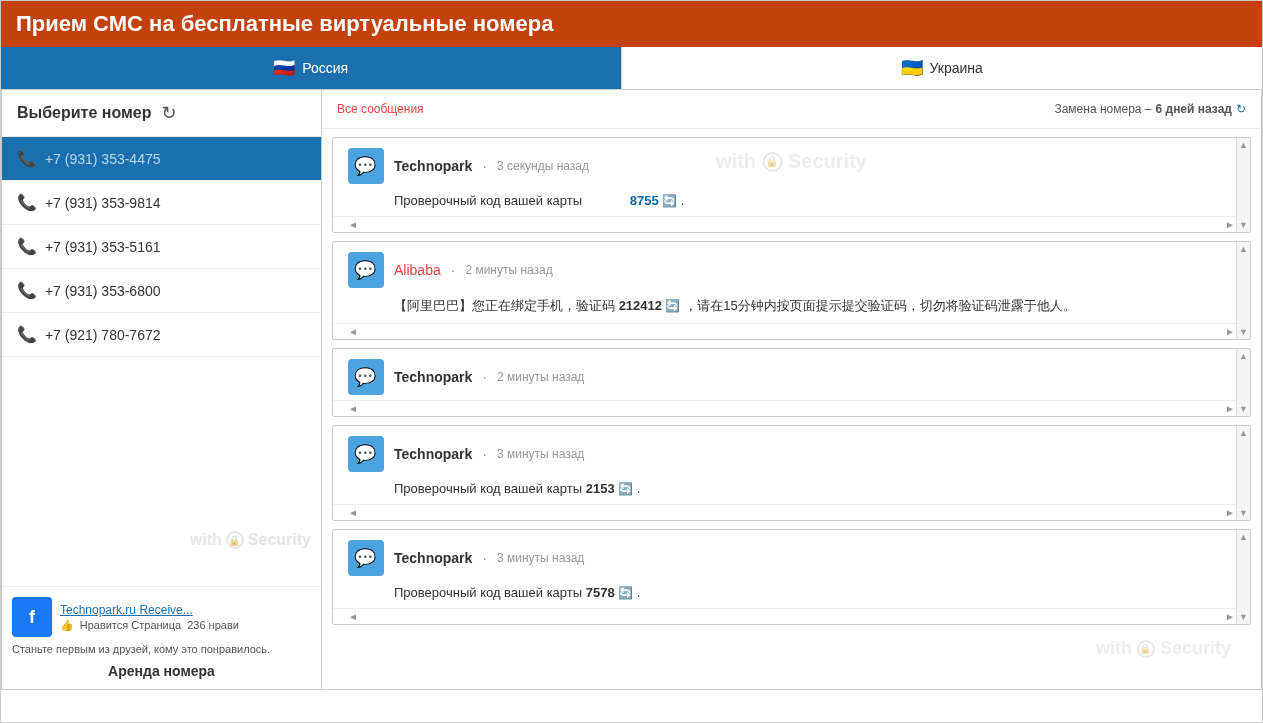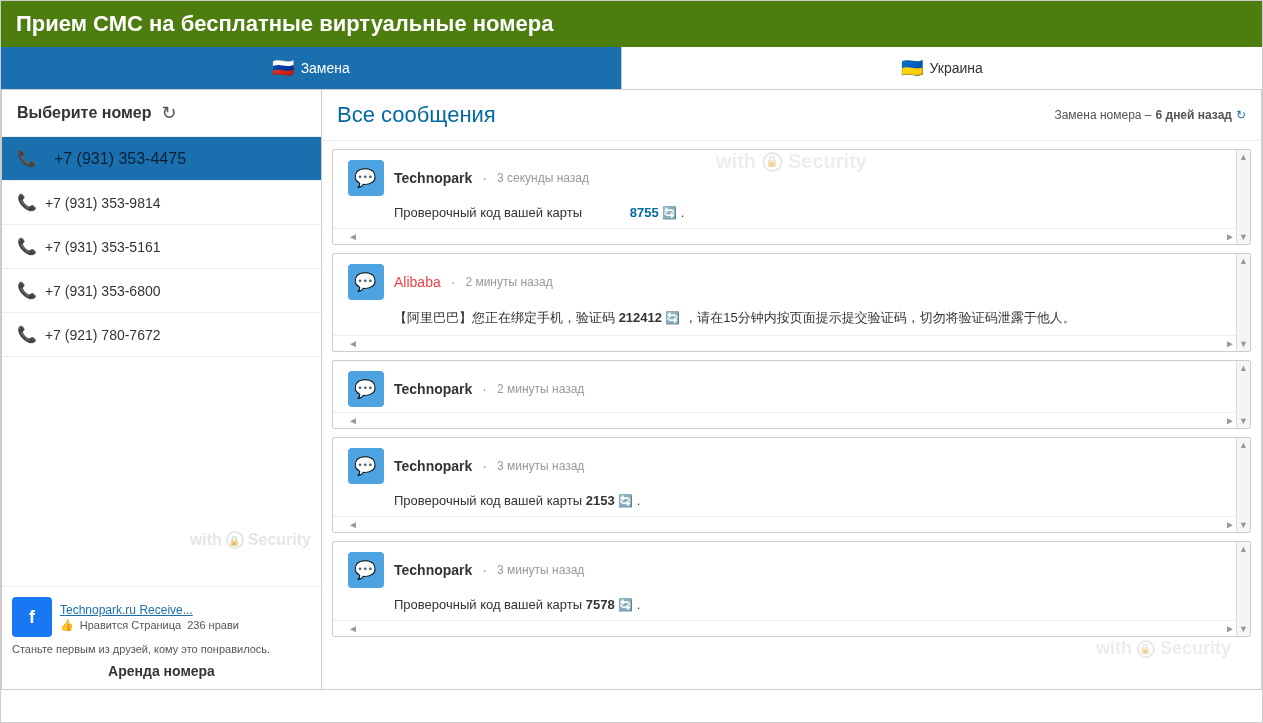--- a/index.html
+++ b/index.html
@@ -9,48 +9,48 @@
       color: #333;
       font-size: 14px;
       width: 1263px;
       min-height: 723px;
       border: 1px solid #ccc;
     }
   </style>
 </head>
 <body>
 
-<div style="background:#4d7c0f; padding: 10px 15px;">
+<div style="background:#c2410c; padding: 10px 15px;">
   <span style="color:#fff; font-size:22px; font-weight:bold;">Прием СМС на бесплатные виртуальные номера</span>
 </div>
 
 <div style="display:flex; border-bottom:1px solid #ccc;">
   <div style="flex:1; background:#1a6faf; color:#fff; padding:10px; text-align:center; display:flex; align-items:center; justify-content:center; gap:6px; cursor:pointer; max-width:620px;">
     <span style="font-size:18px;">🇷🇺</span>
-    <span>Замена</span>
+    <span>Россия</span>
   </div>
   <div style="flex:1; background:#fff; color:#333; padding:10px; text-align:center; display:flex; align-items:center; justify-content:center; gap:6px; cursor:pointer; border-left:1px solid #ccc;">
     <span style="font-size:18px;">🇺🇦</span>
     <span>Украина</span>
   </div>
 </div>
 
 <div style="display:flex; border:1px solid #ccc; border-top:none; min-height:600px;">
 
   <div style="width:320px; border-right:1px solid #ccc; flex-shrink:0; position:relative; display:flex; flex-direction:column;">
 
     <div style="display:flex; align-items:center; gap:10px; padding:12px 15px; border-bottom:1px solid #eee;">
       <span style="font-size:16px; font-weight:bold;">Выберите номер</span>
       <span style="color:#555; cursor:pointer; font-size:18px;">↻</span>
     </div>
 
     <ul style="list-style:none; flex:1;">
       <li style="display:flex; align-items:center; gap:8px; padding:12px 15px; border-bottom:1px solid #eee; cursor:pointer; background:#1a6faf; color:#fff;">
         <span style="font-size:16px; color:#fff;">📞</span>
-        <span style="color:#000000; font-size:16px; opacity:0.7;margin-left:9px;">+7 (931) 353-4475</span>
+        <span style="color:#ffffff; font-size:14px; opacity:0.7;">+7 (931) 353-4475</span>
       </li>
       <li style="display:flex; align-items:center; gap:8px; padding:12px 15px; border-bottom:1px solid #eee; cursor:pointer;">
         <span style="font-size:16px; color:#1a6faf;">📞</span>
         <span>+7 (931) 353-9814</span>
       </li>
       <li style="display:flex; align-items:center; gap:8px; padding:12px 15px; border-bottom:1px solid #eee; cursor:pointer;">
         <span style="font-size:16px; color:#1a6faf;">📞</span>
         <span>+7 (931) 353-5161</span>
       </li>
       <li style="display:flex; align-items:center; gap:8px; padding:12px 15px; border-bottom:1px solid #eee; cursor:pointer;">
@@ -82,21 +82,21 @@
         </div>
       </div>
       <div style="font-size:11px; color:#555; margin-top:4px;">Станьте первым из друзей, кому это понравилось.</div>
       <div style="font-weight:bold; font-size:14px; cursor:pointer; padding-top:8px; color:#333;text-align:center;">Аренда номера</div>
     </div>
   </div>
 
   <div style="flex:1; position:relative; overflow:hidden;">
 
     <div style="display:flex; align-items:center; justify-content:space-between; padding:12px 15px; border-bottom:1px solid #eee;">
-      <span style="font-size:22px; color:#0369a1;">Все сообщения</span>
+      <span style="font-size:12px; color:#ef4444;">Все сообщения</span>
       <div style="font-size:12px; color:#555; display:flex; align-items:center; gap:4px;">
         <span>Замена номера –</span>
         <strong>6 дней назад</strong>
         <span style="cursor:pointer; color:#1a6faf;">↻</span>
       </div>
     </div>
 
     <div style="position:absolute; top:60px; left:50%; transform:translateX(-50%); color:#ccc; font-size:20px; font-weight:bold; opacity:0.35; pointer-events:none; display:flex; align-items:center; gap:6px; white-space:nowrap; z-index:0;">
       <span>with</span>
       <span style="width:20px; height:20px; border:2px solid #bbb; border-radius:50%; display:inline-flex; align-items:center; justify-content:center; font-size:11px;">🔒</span>

